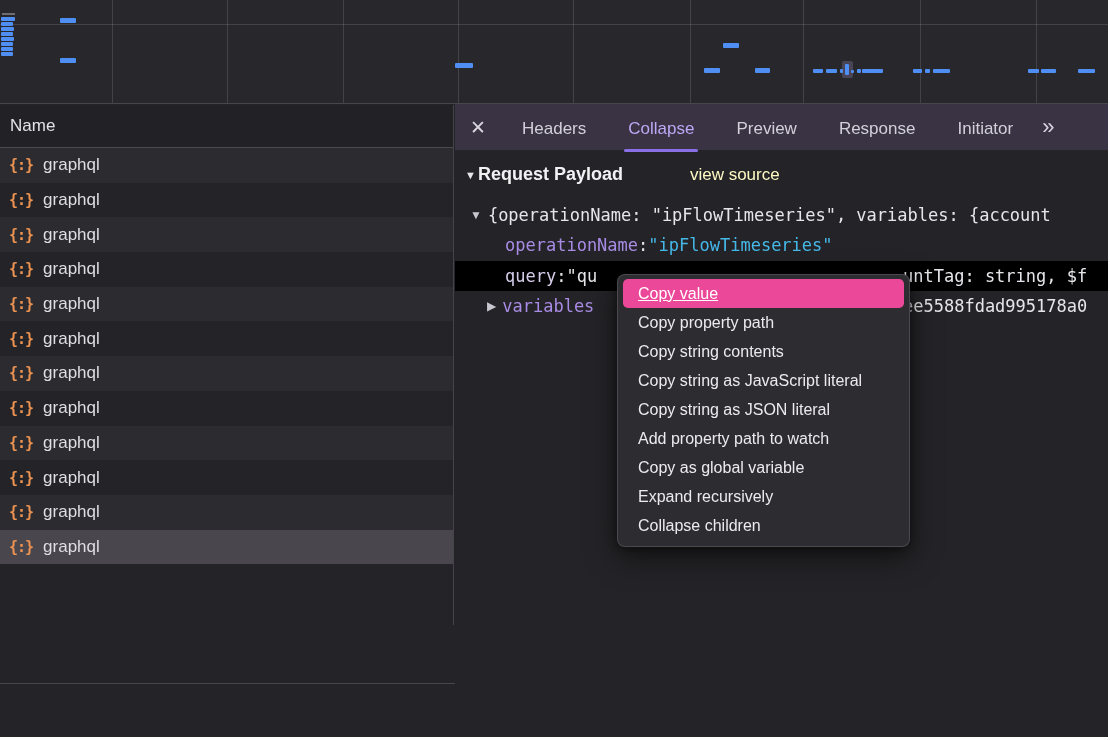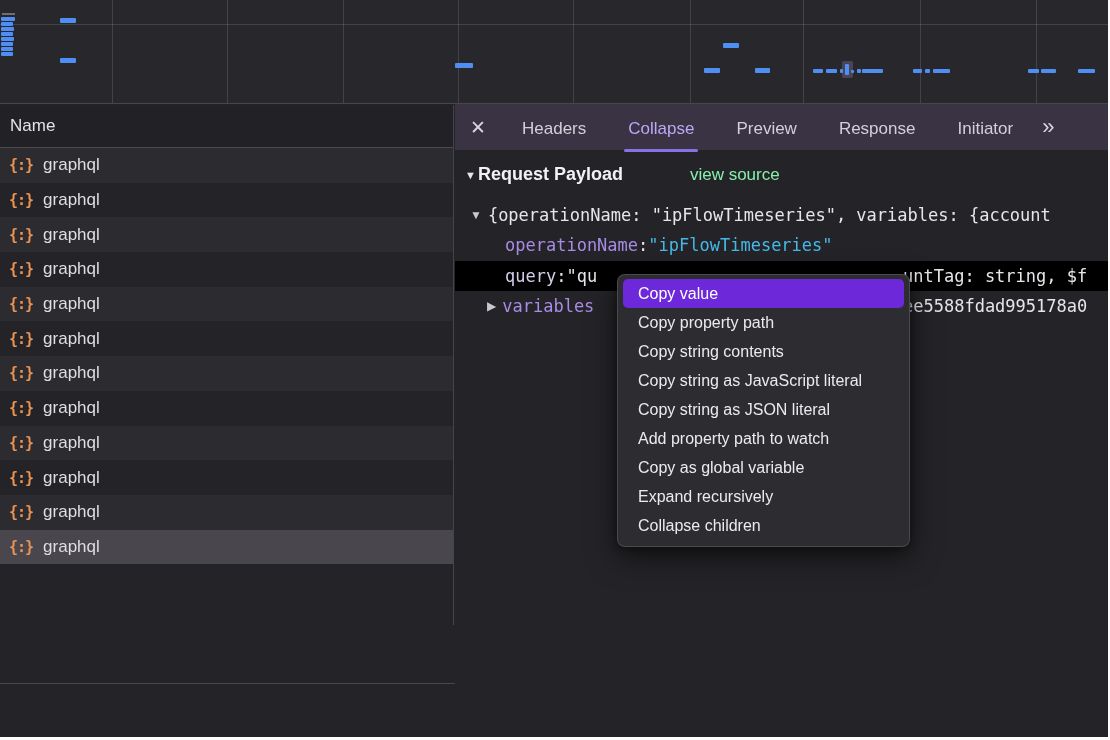--- a/index.html
+++ b/index.html
@@ -31,39 +31,39 @@
   #tabbar { height:46px; background:#393344; display:flex; align-items:center; }
   #tab-close { width:46px; display:flex; align-items:center; justify-content:center; color:#d7d4de; font-size:19px; cursor:default; }
   .tab { position:relative; height:46px; display:flex; align-items:center; padding:0 21px; color:#d3d0da; font-size:17px; }
   .tab.active { color:#bda8f5; }
   .tab.active::after { content:""; position:absolute; left:17px; right:17px; bottom:0; height:3px; border-radius:2px; background:#8a70e6; }
   #tab-overflow { margin-left:8px; color:#d7d4de; font-size:22px; }
   #detail-content { position:relative; height:587px; overflow:hidden; }
   #section-row { position:absolute; left:10px; top:14px; display:flex; align-items:center; white-space:nowrap; }
   #section-arrow { color:#e8e7eb; font-size:11px; margin-right:2px; }
   #section-title { color:#f2f1f4; font-size:18px; font-weight:bold; }
-  #view-source { color:#86efac; font-size:17px; margin-left:67px; }
+  #view-source { color:#fef9c3; font-size:17px; margin-left:67px; }
   .tree-line { position:absolute; left:0; right:0; height:30px; display:flex; align-items:center; white-space:nowrap;
                font-family:"DejaVu Sans Mono", monospace; font-size:17px; color:#e6e5ea; }
   #tree-root   { top:50px;  padding-left:15px; }
   #tree-op     { top:80px;  padding-left:50px; }
   #tree-query  { top:111px; padding-left:50px; background:#000000; }
   #tree-vars   { top:141px; padding-left:32px; }
   .tw-arrow { color:#c9c7cf; font-size:12px; margin-right:6px; font-family:"Liberation Sans", sans-serif; }
   .key { color:#a88be4; }
   .key-sel { color:#d6cdeb; }
   .str { color:#45b8e8; }
   .frag { position:absolute; left:448px; }
 
   
   #context-menu { position:absolute; left:617px; top:274px; width:293px; background:#2d2c30; border:1px solid rgba(255,255,255,0.14);
                   border-radius:8px; padding:4px 0 6px 0; box-shadow:0 10px 30px rgba(0,0,0,0.55), 0 2px 8px rgba(0,0,0,0.4); z-index:10; }
   .menu-item { height:29px; margin:0 5px; padding-left:15px; display:flex; align-items:center; color:#eceaee; font-size:16px;
                border-radius:5px; white-space:nowrap; }
-  .menu-item.highlighted { background:#6d28d9; color:#ffffff; }
+  .menu-item.highlighted { background:#ec4899; color:#ffffff;text-decoration:underline; }
 </style>
 </head>
 <body>
 
 <div id="app">
 
   <div id="overview">
     <div>
 
     <div class="vgrid" style="left: 112px;"></div>

